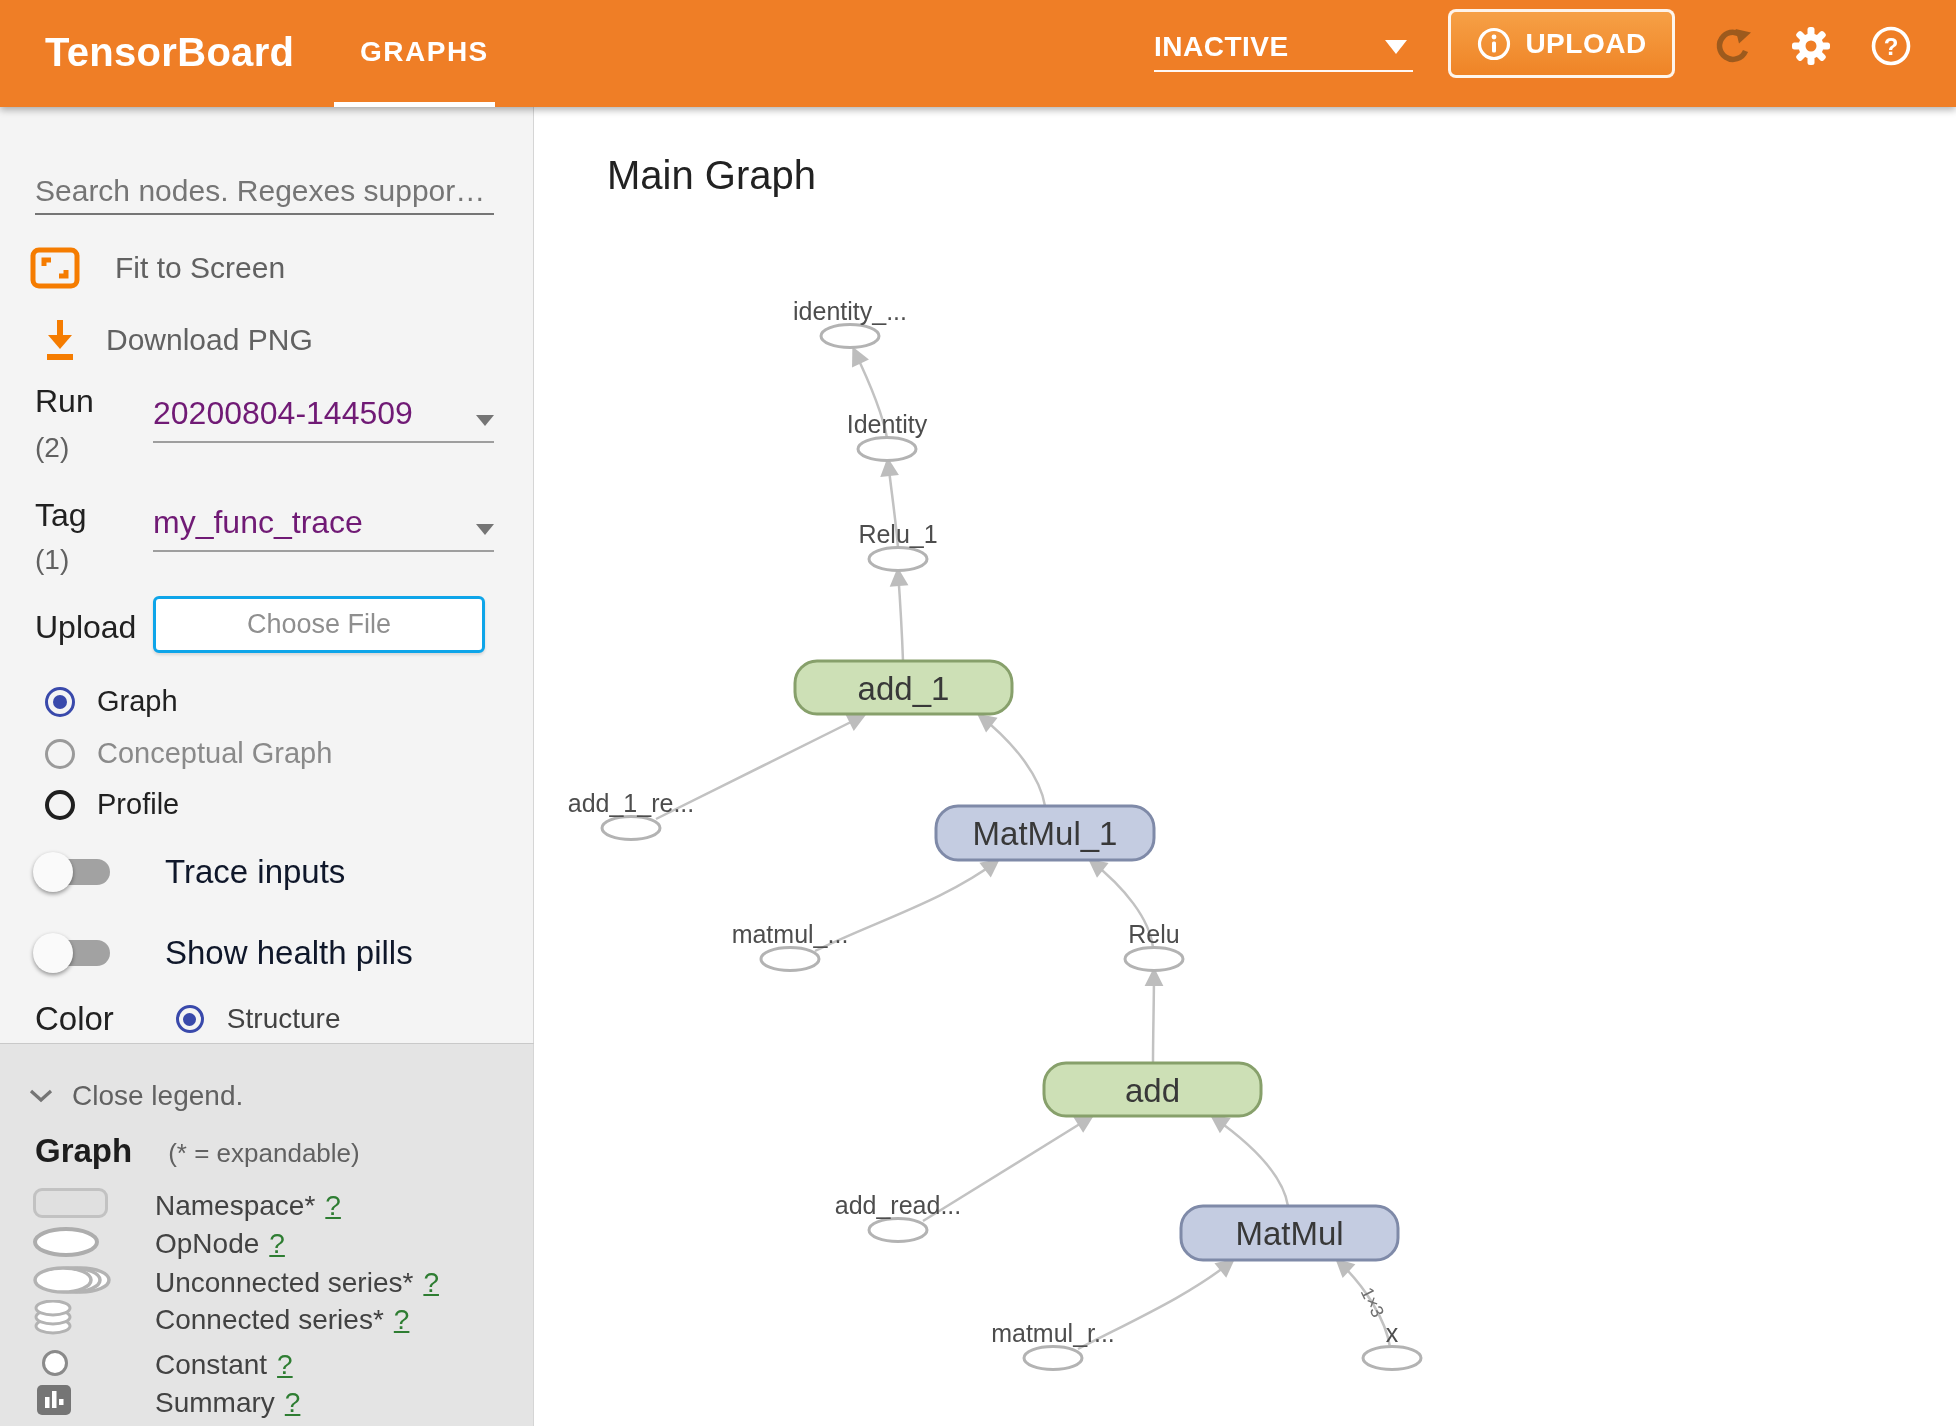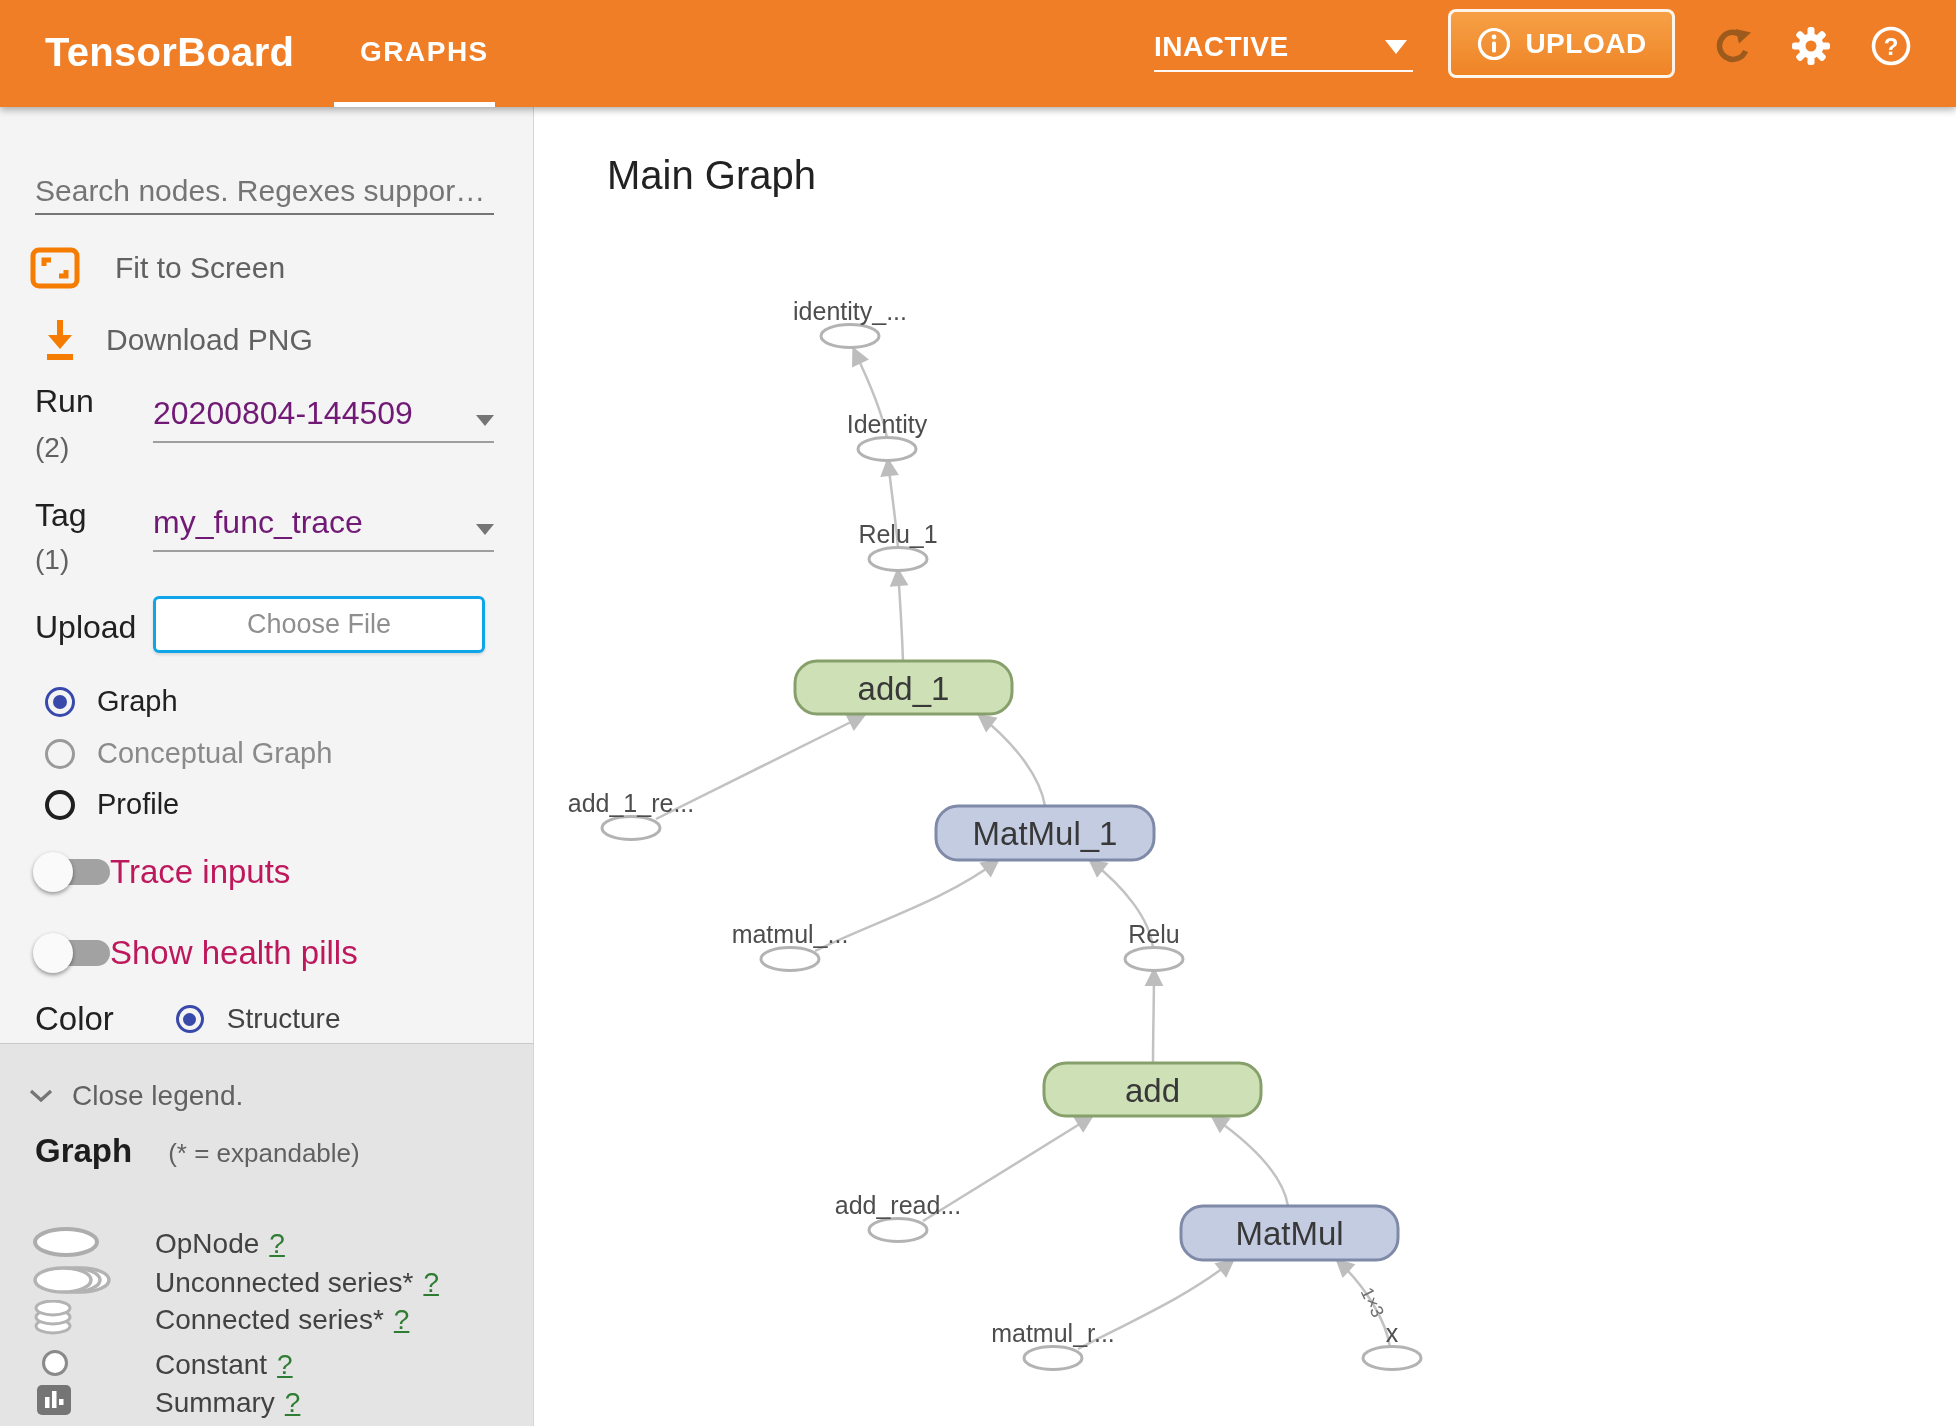--- a/index.html
+++ b/index.html
@@ -53,21 +53,21 @@
   .radio.sel{border:3px solid var(--indigo)}
   .radio.sel::after{content:"";position:absolute;left:5px;top:5px;width:14px;height:14px;border-radius:50%;background:var(--indigo)}
   .radio.gray{border:3px solid #9a9a9a}
   .radio.black{border:4px solid #1f1f1f}
   .radio-row .lbl{font-size:29px;color:#212121}
   .radio-row .lbl.dim{color:#8a8a8a}
   .toggle-row{position:absolute;left:35px;display:flex;align-items:center;cursor:pointer}
   .track{width:75px;height:26px;border-radius:13px;background:#a2a2a2;position:relative;flex:none}
   .thumb{position:absolute;left:-2px;top:-7px;width:40px;height:40px;border-radius:50%;background:#fafafa;
     box-shadow:0 2px 4px rgba(0,0,0,.4)}
-  .toggle-row .lbl{font-size:33px;color:#be185d;}
+  .toggle-row .lbl{font-size:33px;color:#0f172a;margin-left:55px}
   .color-row{position:absolute;left:35px;top:893px;display:flex;align-items:center}
   .color-row .cl{font-size:33px;color:#212121}
   .color-row .radio{width:28px;height:28px;margin-left:62px}
   .color-row .radio.sel::after{left:4.5px;top:4.5px;width:13px;height:13px}
   .color-row .opt{font-size:28px;color:#424242;margin-left:23px}
   .divider{position:absolute;left:0;top:936px;width:534px;height:1px;background:#c9c9c9}
   .legend{position:absolute;left:0;top:937px;width:533px;height:382px;background:#e4e4e4}
   .close-row{position:absolute;left:28px;top:36px;display:flex;align-items:center;gap:18px;cursor:pointer}
   .close-row .lbl{font-size:28px;color:#616161}
   .leg-head{position:absolute;left:35px;top:88px}
@@ -211,20 +211,24 @@
     <div class="close-row">
       <svg width="26" height="16" viewBox="0 0 26 16">
         <path d="M3 3 L13 12 L23 3" fill="none" stroke="#757575" stroke-width="3.2"></path>
       </svg>
       <span class="lbl">Close legend.</span>
     </div>
     <div class="leg-head">
       <span class="h">Graph</span><span class="note">(* = expandable)</span>
     </div>
 
+    <div class="leg-row" style="top:144px">
+      <span class="shape ns-swatch"></span>
+      <span class="lbl"><span>Namespace*</span><a class="q">?</a></span>
+    </div>
     <div class="leg-row" style="top:182px">
       <svg class="shape" style="left:31px;top:0" width="70" height="32" viewBox="0 0 70 32">
         <ellipse cx="35" cy="16" rx="31" ry="13" fill="#fff" stroke="#adadad" stroke-width="4"></ellipse>
       </svg>
       <span class="lbl"><span>OpNode</span><a class="q">?</a></span>
     </div>
     <div class="leg-row" style="top:221px">
       <svg class="shape" style="left:31px;top:0" width="84" height="30" viewBox="0 0 84 30">
         <ellipse cx="50" cy="15" rx="28" ry="12" fill="#fff" stroke="#b3b3b3" stroke-width="3.5"></ellipse>
         <ellipse cx="41" cy="15" rx="28" ry="12" fill="#fff" stroke="#b3b3b3" stroke-width="3.5"></ellipse>

